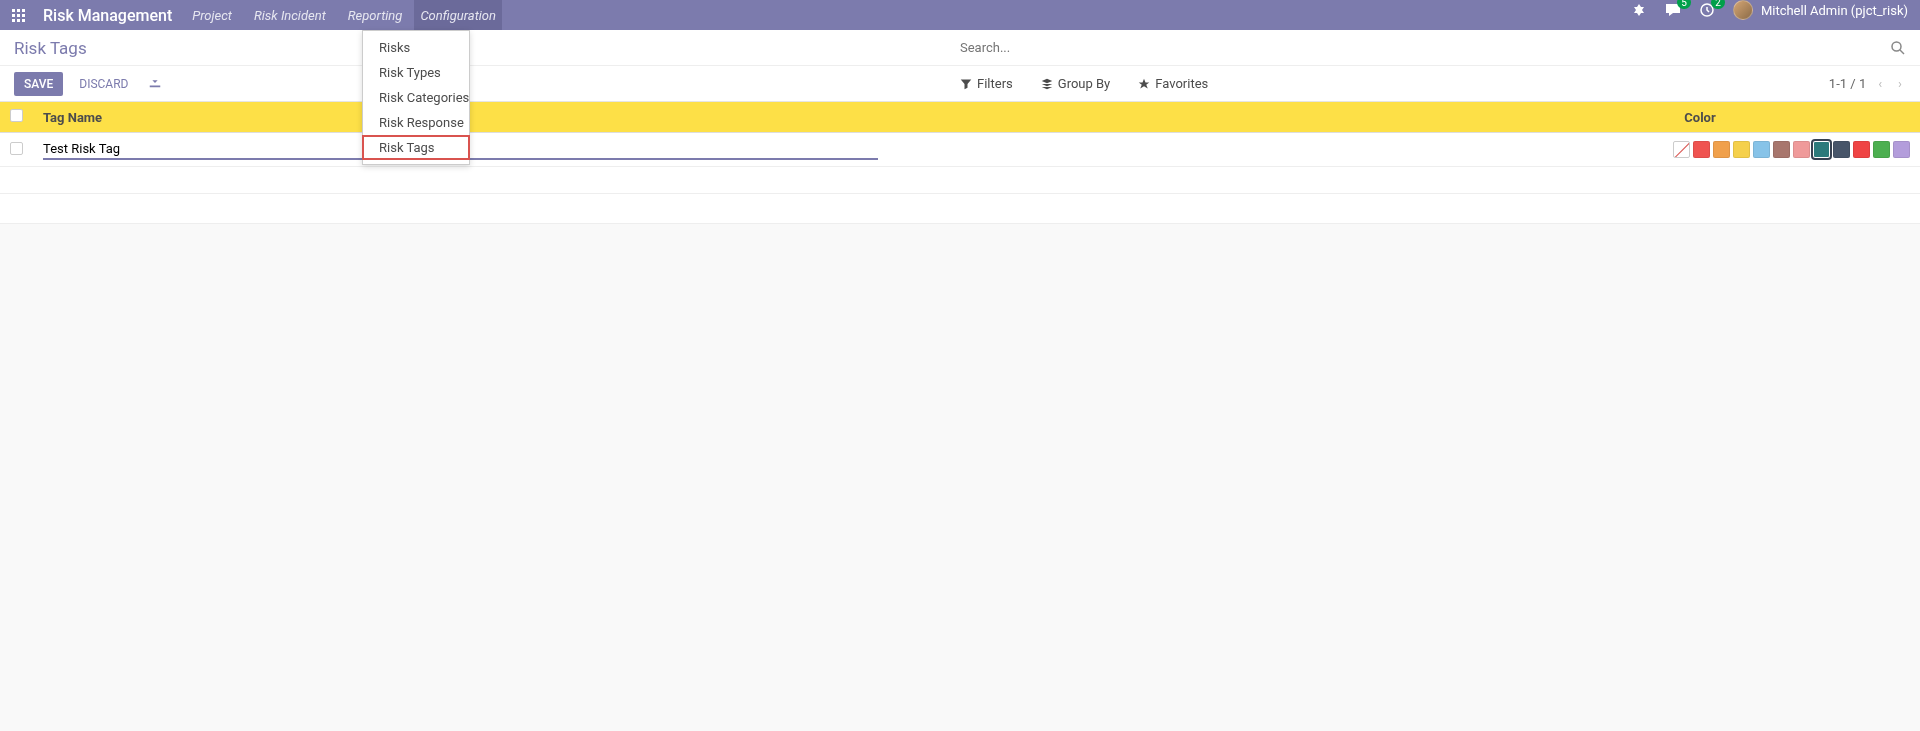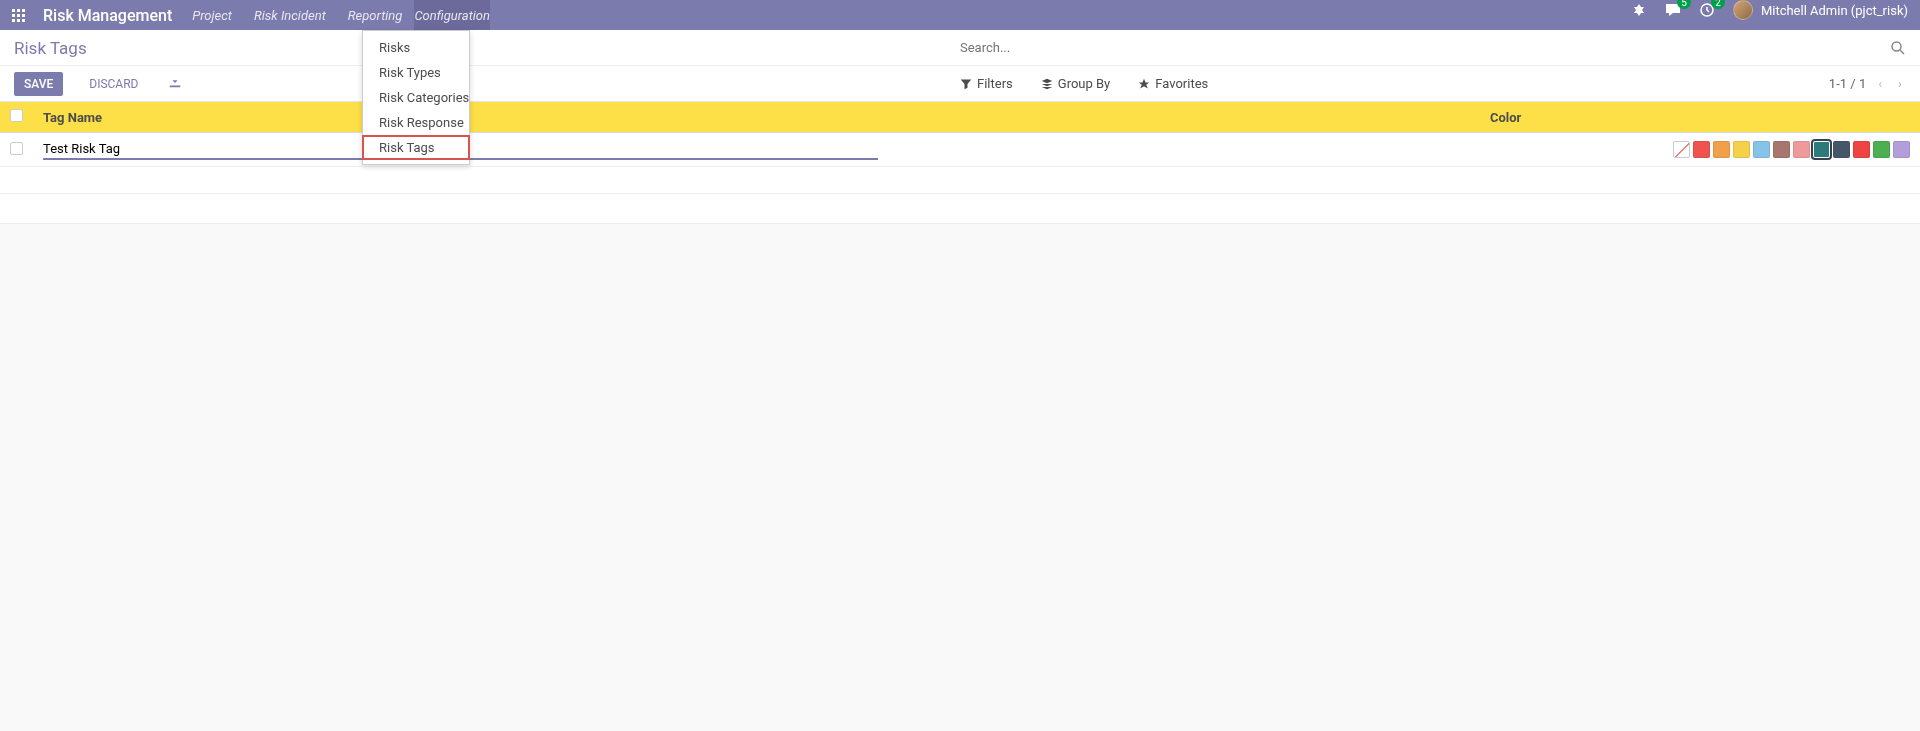--- a/index.html
+++ b/index.html
@@ -5,21 +5,21 @@
 * { margin: 0; padding: 0; box-sizing: border-box; font-family: -apple-system, BlinkMacSystemFont, "Segoe UI", Roboto, sans-serif; }
 body { background: #f9f9f9; font-size: 13px; color: #4c4c4c; }
 
 
 .navbar { background: #7c7bad; height: 30px; display: flex; align-items: flex-start; padding: 0 12px; color: #fff; }
 .nav-left { display: flex; align-items: center; gap: 18px; flex: 1; }
 .nav-apps-icon { display: grid; grid-template-columns: repeat(3,3px); grid-template-rows: repeat(3,3px); gap: 2px; cursor: pointer; }
 .nav-apps-icon span { background: #fff; width: 3px; height: 3px; }
 .nav-brand { font-size: 16px; font-weight: 500; cursor: pointer; }
 .nav-item { font-size: 13px; cursor: pointer; color: #e6e6f0; position: relative; height: 30px; display: flex; align-items: center; padding: 0 2px; font-style: italic; }
-.nav-item.active { background: #6b6a9a; padding: 0 0; margin: 0 -8px; }
+.nav-item.active { background: #6b6a9a; padding: 0 6px; margin: 0 -8px; }
 .nav-right { display: flex; align-items: center; gap: 18px; }
 .nav-icon { position: relative; cursor: pointer; display: flex; align-items: center; }
 .nav-icon svg { width: 16px; height: 16px; fill: #fff; }
 .badge { position: absolute; top: -6px; right: -10px; background: #00a04a; color: #fff; font-size: 10px; border-radius: 8px; padding: 0 4px; line-height: 13px; min-width: 13px; text-align: center; }
 .user-area { display: flex; align-items: center; gap: 8px; cursor: pointer; }
 .avatar { width: 20px; height: 20px; border-radius: 50%; background: linear-gradient(135deg,#d4a574,#8b6b47); border: 1px solid rgba(255,255,255,.3); }
 .user-name { font-size: 13px; }
 
 
 .dropdown { position: absolute; top: 30px; left: 362px; background: #fff; border: 1px solid #ccc; box-shadow: 0 2px 6px rgba(0,0,0,.15); width: 108px; z-index: 100; padding: 4px 0; }
@@ -28,36 +28,36 @@
 
 
 .control-top { display: flex; align-items: center; height: 36px; padding: 0 14px; background: #fff; border-bottom: 1px solid #eee; }
 .breadcrumb { font-size: 17px; color: #7c7bad; flex-basis: 50%; }
 .search-area { flex: 1; display: flex; align-items: center; }
 .search-input { flex: 1; border: none; outline: none; font-size: 13px; color: #aaa; background: transparent; }
 .search-icon { width: 16px; height: 16px; fill: #888; cursor: pointer; }
 
 
 .control-bottom { display: flex; align-items: center; height: 36px; padding: 0 14px; background: #fff; border-bottom: 1px solid #e5e5e5; }
-.cp-left { display: flex; align-items: center; gap: 16px; flex-basis: 50%; }
+.cp-left { display: flex; align-items: center; gap: 6px; flex-basis: 50%; }
 .btn-primary { background: #7c7bad; color: #fff; border: none; padding: 5px 10px; font-size: 12px; font-weight: 500; cursor: pointer; border-radius: 2px; }
 .btn-secondary { background: transparent; color: #7c7bad; border: none; padding: 5px 10px; font-size: 12px; cursor: pointer; }
 .btn-icon { color: #7c7bad; cursor: pointer; padding: 4px; }
 .btn-icon svg { width: 14px; height: 14px; fill: #7c7bad; }
 .cp-right { flex: 1; display: flex; align-items: center; gap: 28px; }
 .filter-btn { display: flex; align-items: center; gap: 5px; font-size: 13px; cursor: pointer; color: #4c4c4c; }
 .filter-btn svg { width: 12px; height: 12px; fill: #4c4c4c; }
 .pager { margin-left: auto; display: flex; align-items: center; gap: 8px; font-size: 13px; color: #666; }
 .pager-arrow { cursor: pointer; color: #bbb; padding: 2px 4px; }
 
 
 .list-table { width: 100%; border-collapse: collapse; background: #fff; }
 .list-table thead { background: #fde047; }
 .list-table th { text-align: left; padding: 7px 10px; font-size: 13px; font-weight: 700; color: #4c4c4c; border-bottom: 1px solid #ddd; }
-.list-table th:last-child { text-align: left; }
+.list-table th:last-child { text-align: center; }
 .list-table td { padding: 6px 10px; font-size: 13px; border-bottom: 1px solid #eee; vertical-align: middle; }
 .chk-cell { width: 30px; text-align: center; }
 .chk { width: 13px; height: 13px; border: 1px solid #ccc; border-radius: 2px; display: inline-block; cursor: pointer; background: #fff; }
 .name-input { width: 835px; border: none; outline: none; font-size: 13px; border-bottom: 2px solid #7c7bad; padding: 2px 0; }
 
 
 .color-cell { text-align: right; white-space: nowrap; }
 .color-swatch { display: inline-block; width: 17px; height: 17px; border-radius: 2px; margin-left: 3px; cursor: pointer; vertical-align: middle; border: 1px solid rgba(0,0,0,0.08); }
 .color-swatch.none { background: #fff; border: 1px solid #ccc; position: relative; overflow: hidden; }
 .color-swatch.none:after { content: ""; position: absolute; left: -3px; top: 7px; width: 24px; height: 1px; background: #d9534f; transform: rotate(-45deg); }

